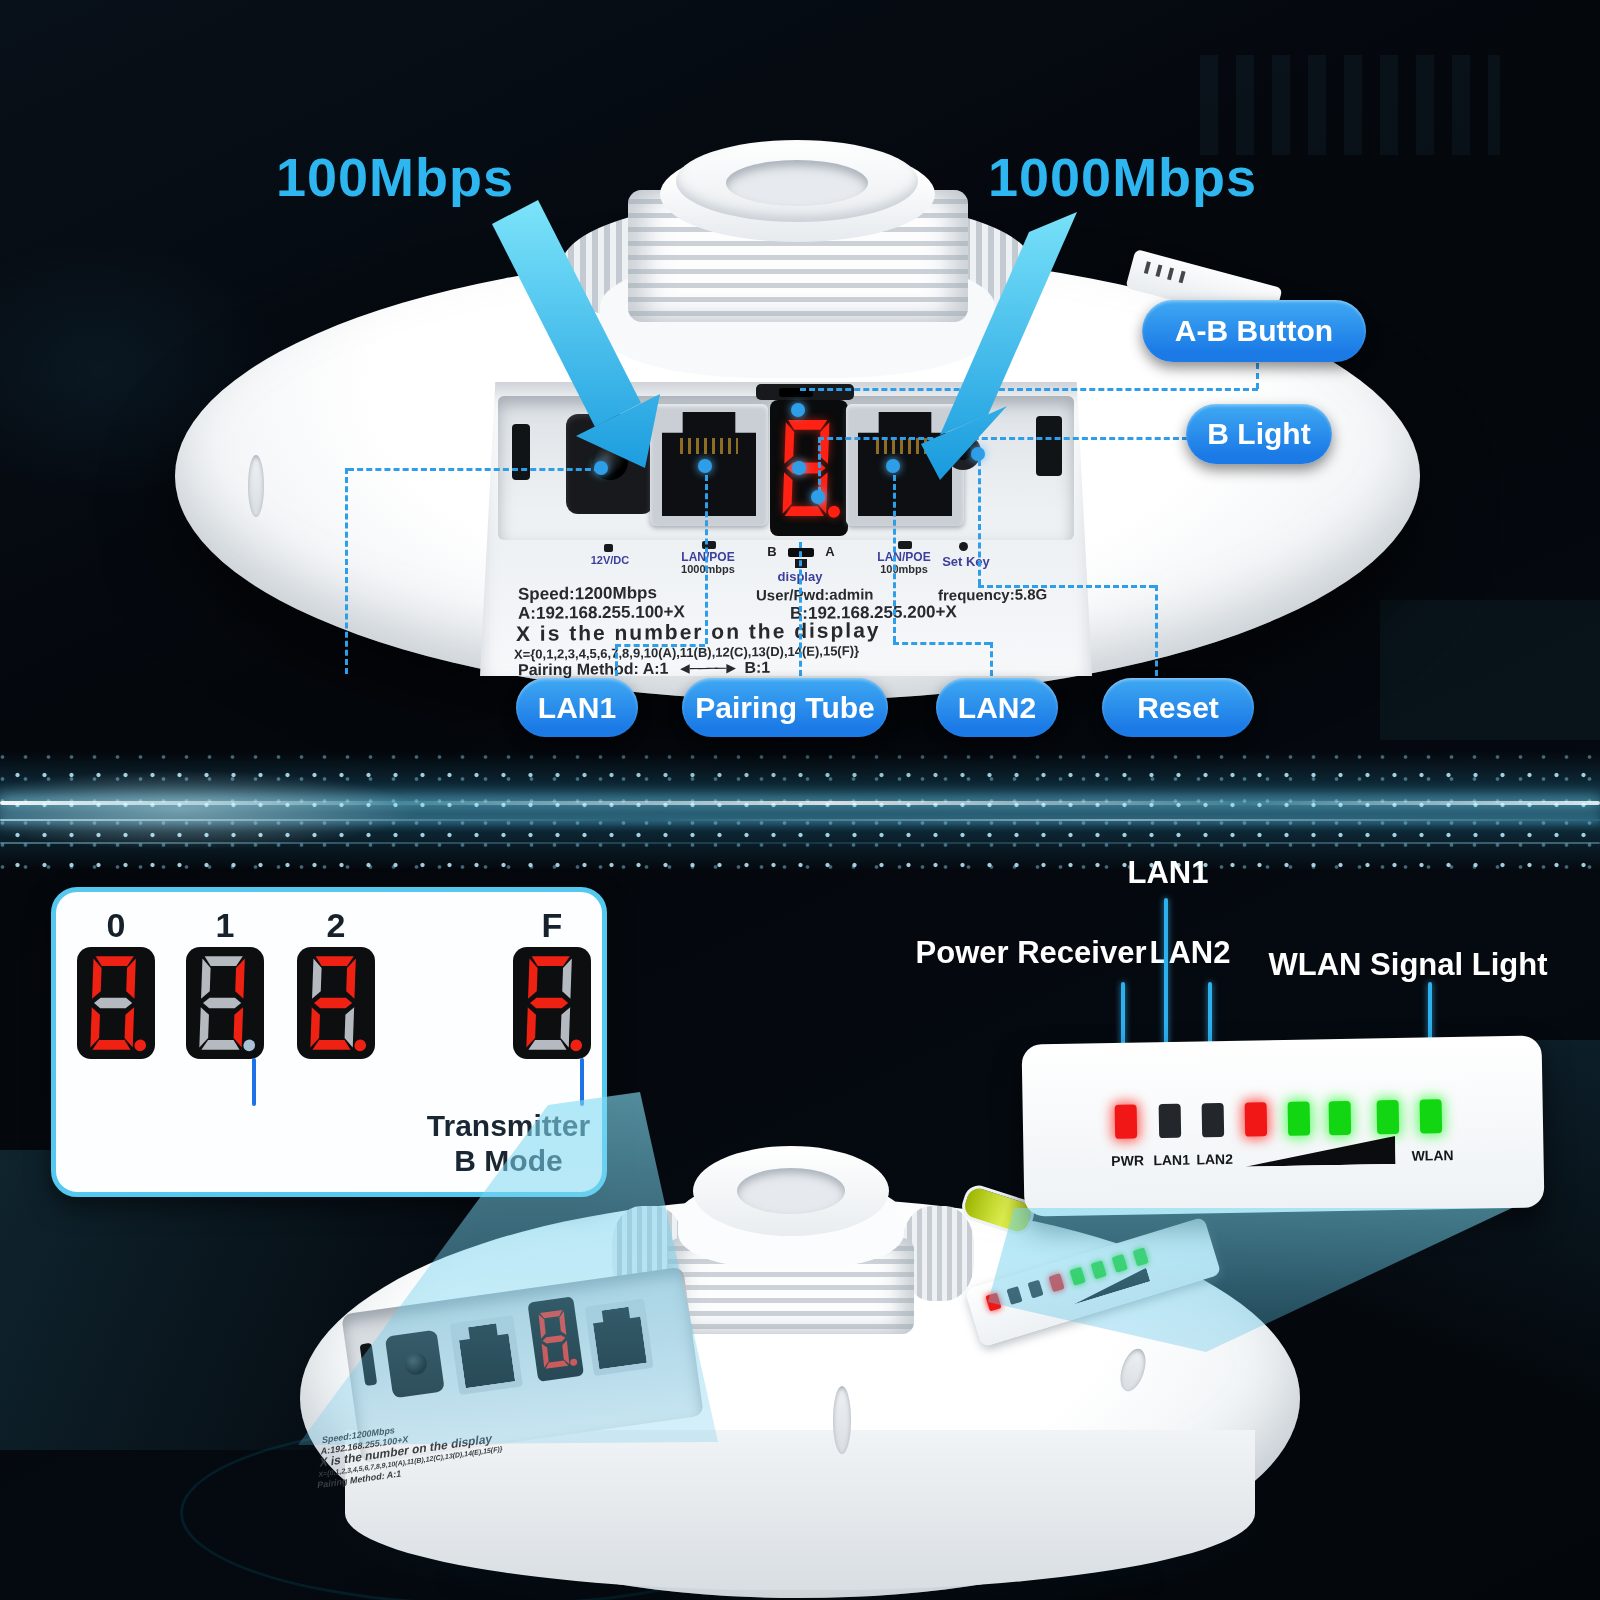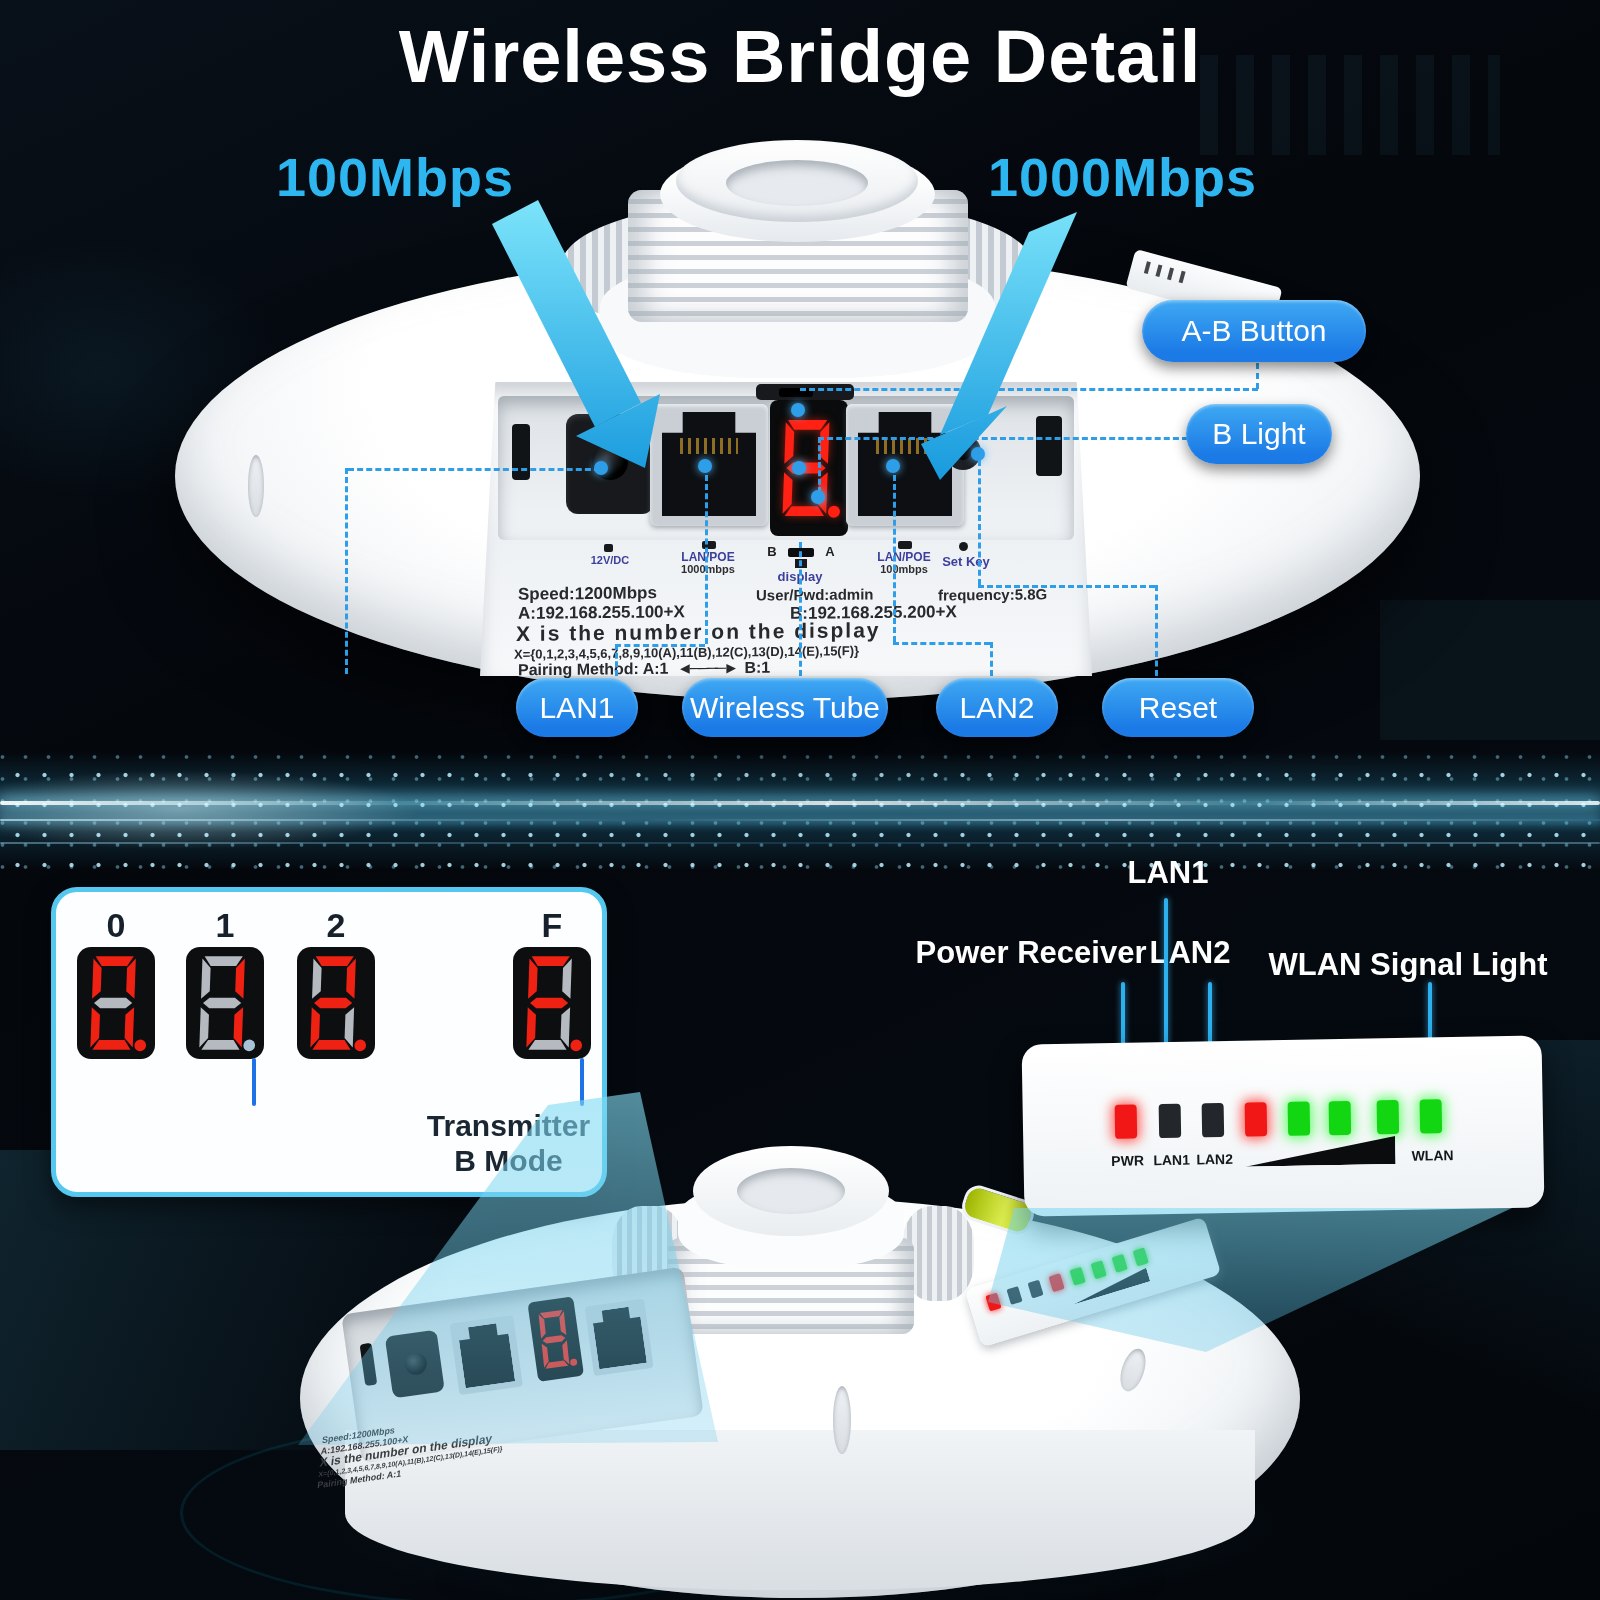--- a/index.html
+++ b/index.html
@@ -13,21 +13,21 @@
     background-image:
       radial-gradient(circle,rgba(190,240,255,.85) 1.6px,rgba(190,240,255,0) 2.6px),
       radial-gradient(circle,rgba(140,215,245,.45) 1.3px,rgba(140,215,245,0) 2.3px),
       linear-gradient(180deg,rgba(20,90,120,0) 0%,rgba(40,140,180,.38) 45%,rgba(20,90,120,0) 100%);
     background-size:27px 30px,23px 22px,100% 100%;background-position:4px 8px,14px 16px,0 0;}
   .beamline{position:absolute;left:0;width:1600px;border-radius:3px;}
   
   .title{left:0;right:0;top:14px;text-align:center;font-size:74px;font-weight:bold;color:#fff;letter-spacing:1px;}
   .speed{font-size:54px;font-weight:bold;color:#2eb6f0;letter-spacing:1px;}
   .pill{position:absolute;border-radius:32px;background:linear-gradient(180deg,#3fa9f3 0%,#1b7ae6 85%);
-    color:#fff;font-weight:normal;display:flex;align-items:center;justify-content:center;
+    color:#fff;font-weight:bold;display:flex;align-items:center;justify-content:center;
     box-shadow:0 6px 14px rgba(0,0,0,.45), inset 0 2px 3px rgba(255,255,255,.35);}
   .callout{font-size:30px;}
   
   .dh{position:absolute;border-top:3px dashed #2f9ee8;height:0;}
   .dv{position:absolute;border-left:3px dashed #2f9ee8;width:0;}
   .dot{position:absolute;width:14px;height:14px;border-radius:50%;background:#2f9ee8;
     box-shadow:0 0 8px rgba(90,190,255,.9);}
   
   .disc{left:175px;top:252px;width:1245px;height:448px;border-radius:50%;
     background:radial-gradient(ellipse at 50% 30%,#ffffff 48%,#f3f5f7 68%,#dde2e7 88%,#cfd5db 100%);
@@ -260,35 +260,34 @@
   <div class="dot" style="left:792px;top:461px;"></div>
   <div class="dv" style="left:893px;top:466px;height:176px;"></div>
   <div class="dh" style="left:893px;top:642px;width:97px;"></div>
   <div class="dv" style="left:990px;top:642px;height:34px;"></div>
   <div class="dot" style="left:886px;top:459px;"></div>
   <div class="dv" style="left:978px;top:460px;height:125px;"></div>
   <div class="dh" style="left:978px;top:585px;width:177px;"></div>
   <div class="dv" style="left:1155px;top:585px;height:91px;"></div>
   <div class="dot" style="left:971px;top:447px;"></div>
 
-  <div class="abs title">Wireless Bridge Detail</div>
   <div class="abs speed" style="left:276px;top:146px;">100Mbps</div>
   <div class="abs speed" style="left:988px;top:146px;">1000Mbps</div>
 
   <div class="pill" style="left:1142px;top:300px;width:224px;height:62px;font-size:30px;">
       <span>A-B Button</span>
     </div>
   <div class="pill" style="left:1186px;top:404px;width:146px;height:60px;font-size:30px;">
       <span>B Light</span>
     </div>
   <div class="pill callout" style="left:516px;top:678px;width:122px;height:59px;">
       <span>LAN1</span>
     </div>
   <div class="pill callout" style="left:682px;top:678px;width:206px;height:59px;">
-      <span>Wireless Tube</span>
+      <span>Pairing Tube</span>
     </div>
   <div class="pill callout" style="left:936px;top:678px;width:122px;height:59px;">
       <span>LAN2</span>
     </div>
   <div class="pill callout" style="left:1102px;top:678px;width:152px;height:59px;">
       <span>Reset</span>
     </div>
 
   <div class="abs bshadow"></div>
   <div class="abs bdisc"></div>

